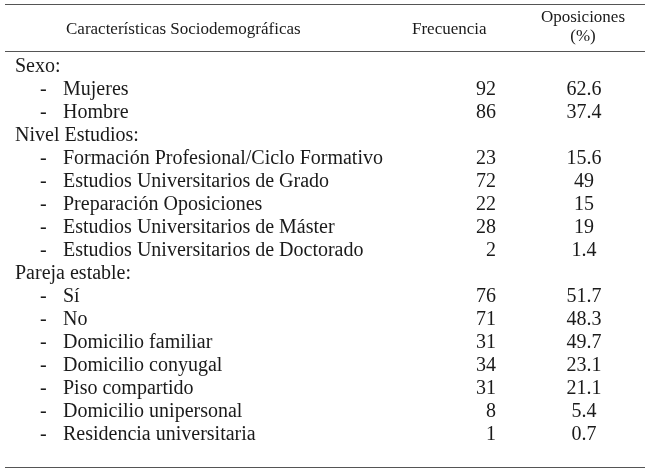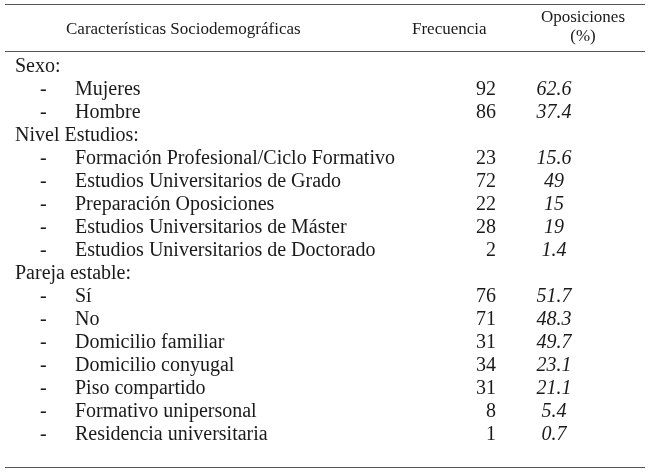--- a/index.html
+++ b/index.html
@@ -16,23 +16,23 @@
 
     .hdr { position: absolute; font-size: 17px; line-height: 19px; text-align: center; }
     .hdr.c1 { left: 66px; top: 19px; }
     .hdr.c2 { left: 412px; top: 19px; }
     .hdr.c3 { left: 530px; top: 7px; width: 106px; }
 
     #rows { position: absolute; left: 0; top: 54px; width: 650px; }
     .row { position: relative; height: 23px; font-size: 20px; line-height: 23px; }
     .row .cat { position: absolute; left: 15px; }
     .row .dash { position: absolute; left: 40px; }
-    .row .label { position: absolute; left: 75px; white-space: nowrap; text-align: right; }
+    .row .label { position: absolute; left: 63px; white-space: nowrap; text-align: right; }
     .row .freq { position: absolute; left: 420px; width: 76px; text-align: right; }
-    .row .pct { position: absolute; left: 504px; width: 100px; text-align: center; font-style: italic; }
+    .row .pct { position: absolute; left: 534px; width: 100px; text-align: center; }
   </style>
 </head>
 <body>
 
 <div class="rule top"></div>
 
 <div class="hdr c1">Características Sociodemográficas</div>
 <div class="hdr c2">Frecuencia</div>
 <div class="hdr c3">
   <div>Oposiciones</div>
@@ -118,21 +118,21 @@
       <span class="pct">23.1</span>
     </div>
     <div class="row">
       <span class="dash">-</span>
       <span class="label">Piso compartido</span>
       <span class="freq">31</span>
       <span class="pct">21.1</span>
     </div>
     <div class="row">
       <span class="dash">-</span>
-      <span class="label">Formativo unipersonal</span>
+      <span class="label">Domicilio unipersonal</span>
       <span class="freq">8</span>
       <span class="pct">5.4</span>
     </div>
     <div class="row">
       <span class="dash">-</span>
       <span class="label">Residencia universitaria</span>
       <span class="freq">1</span>
       <span class="pct">0.7</span>
     </div>
   </div>

